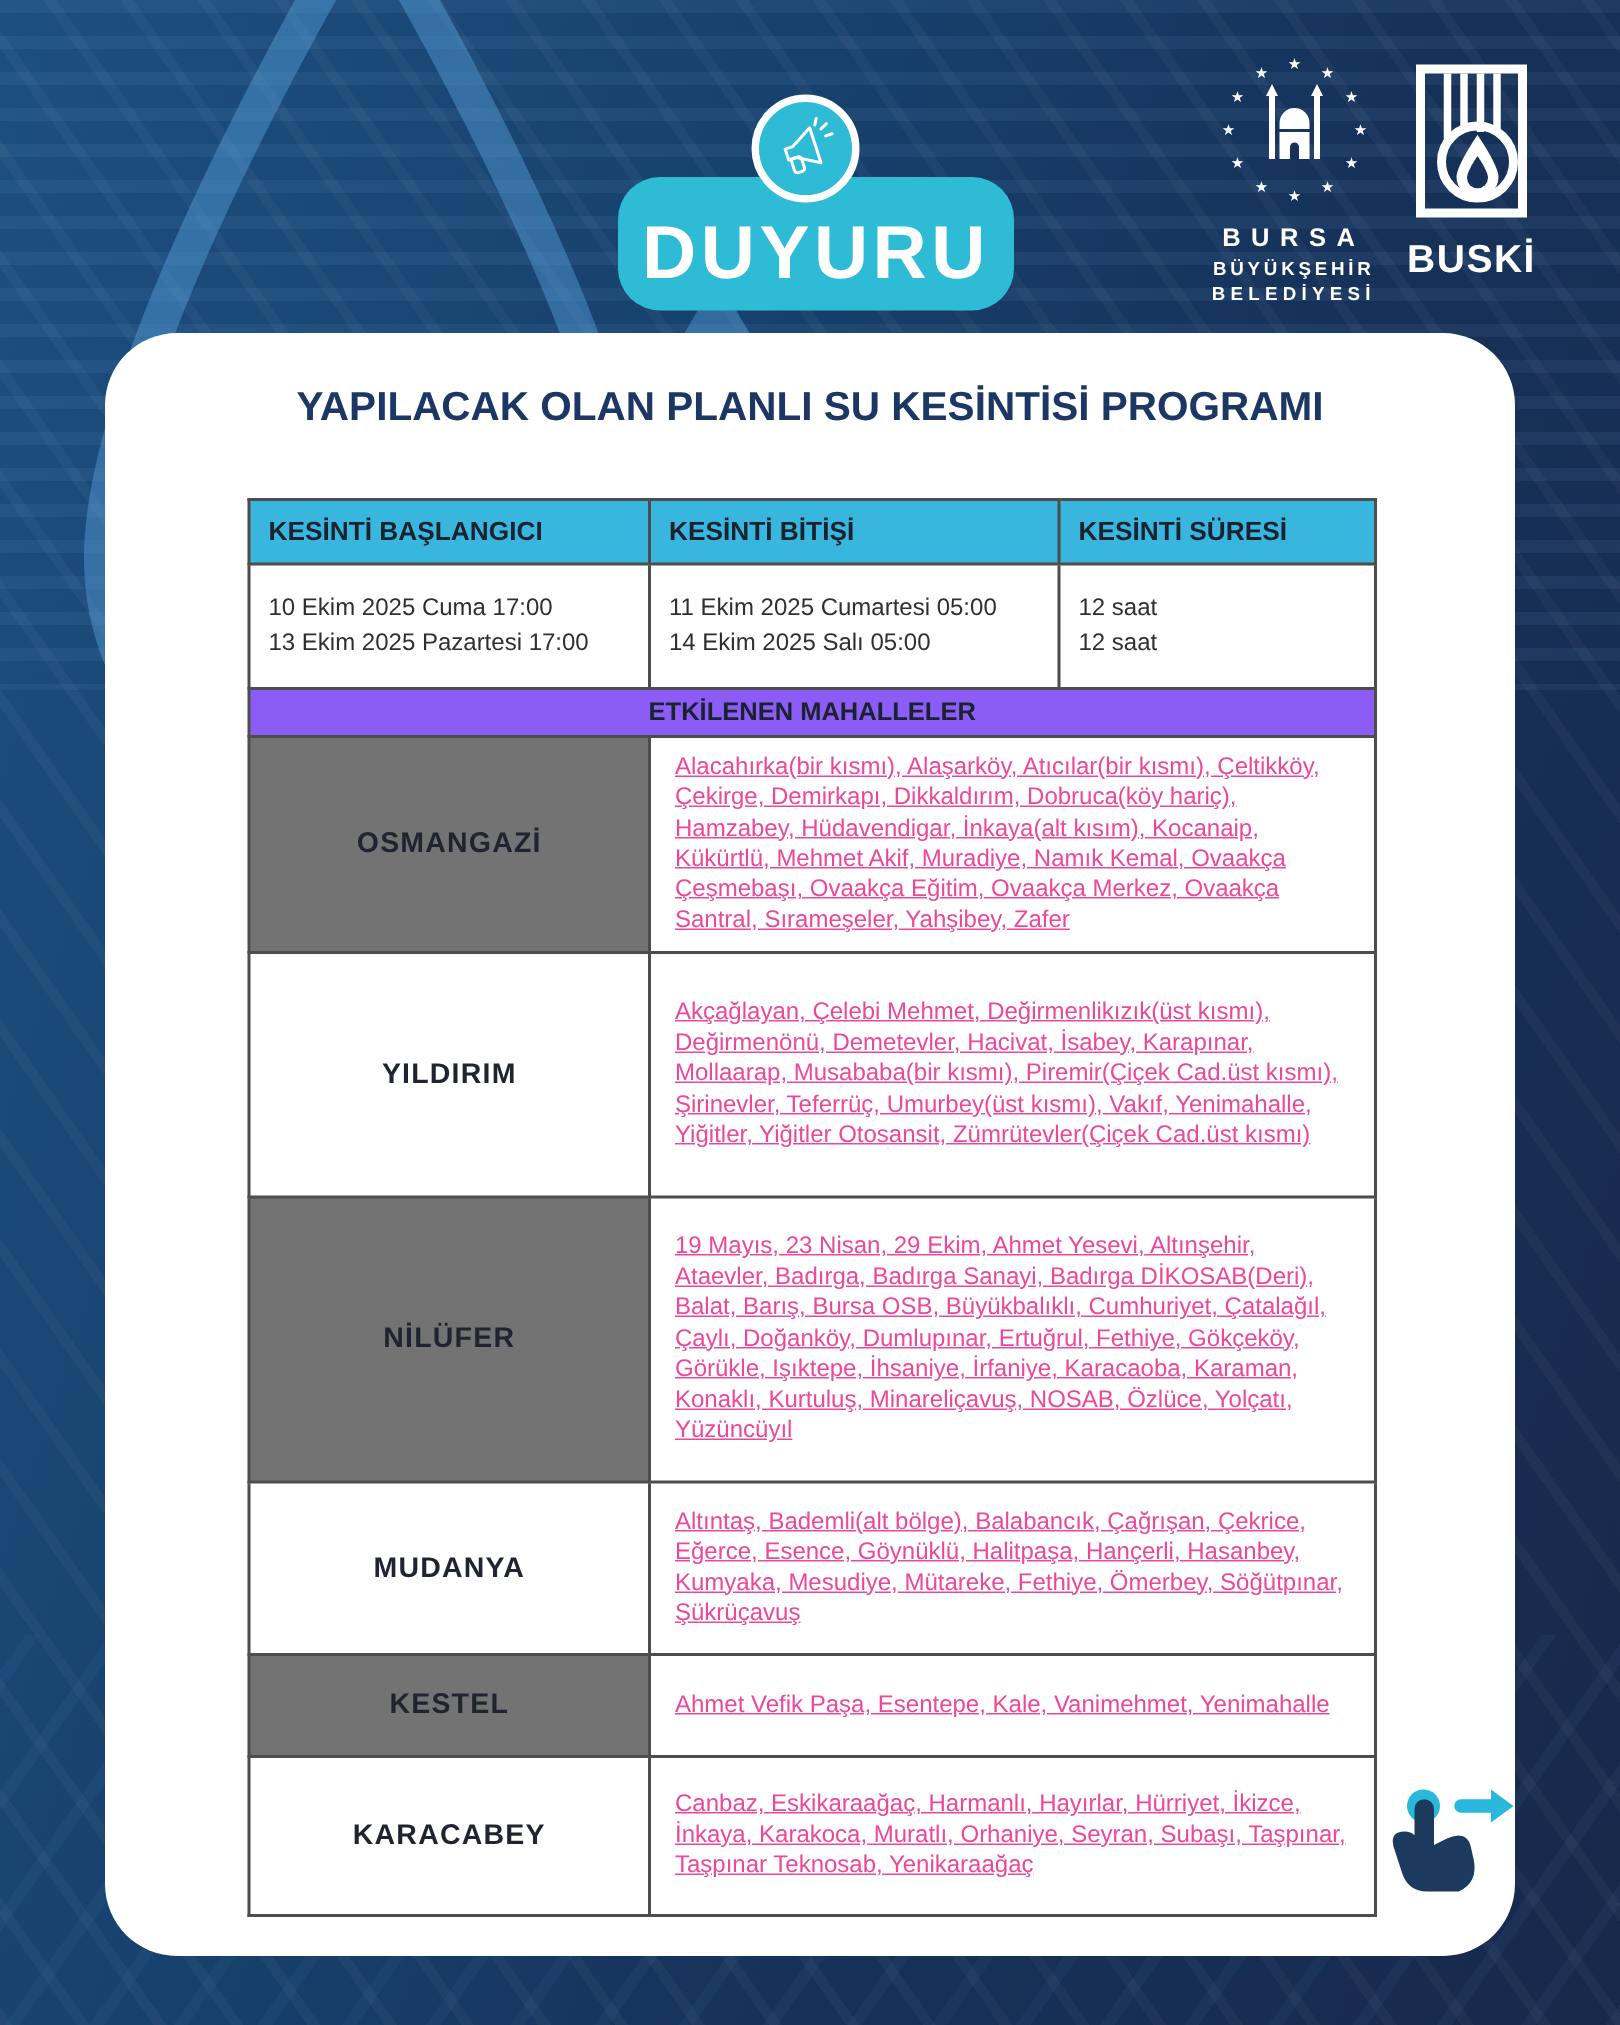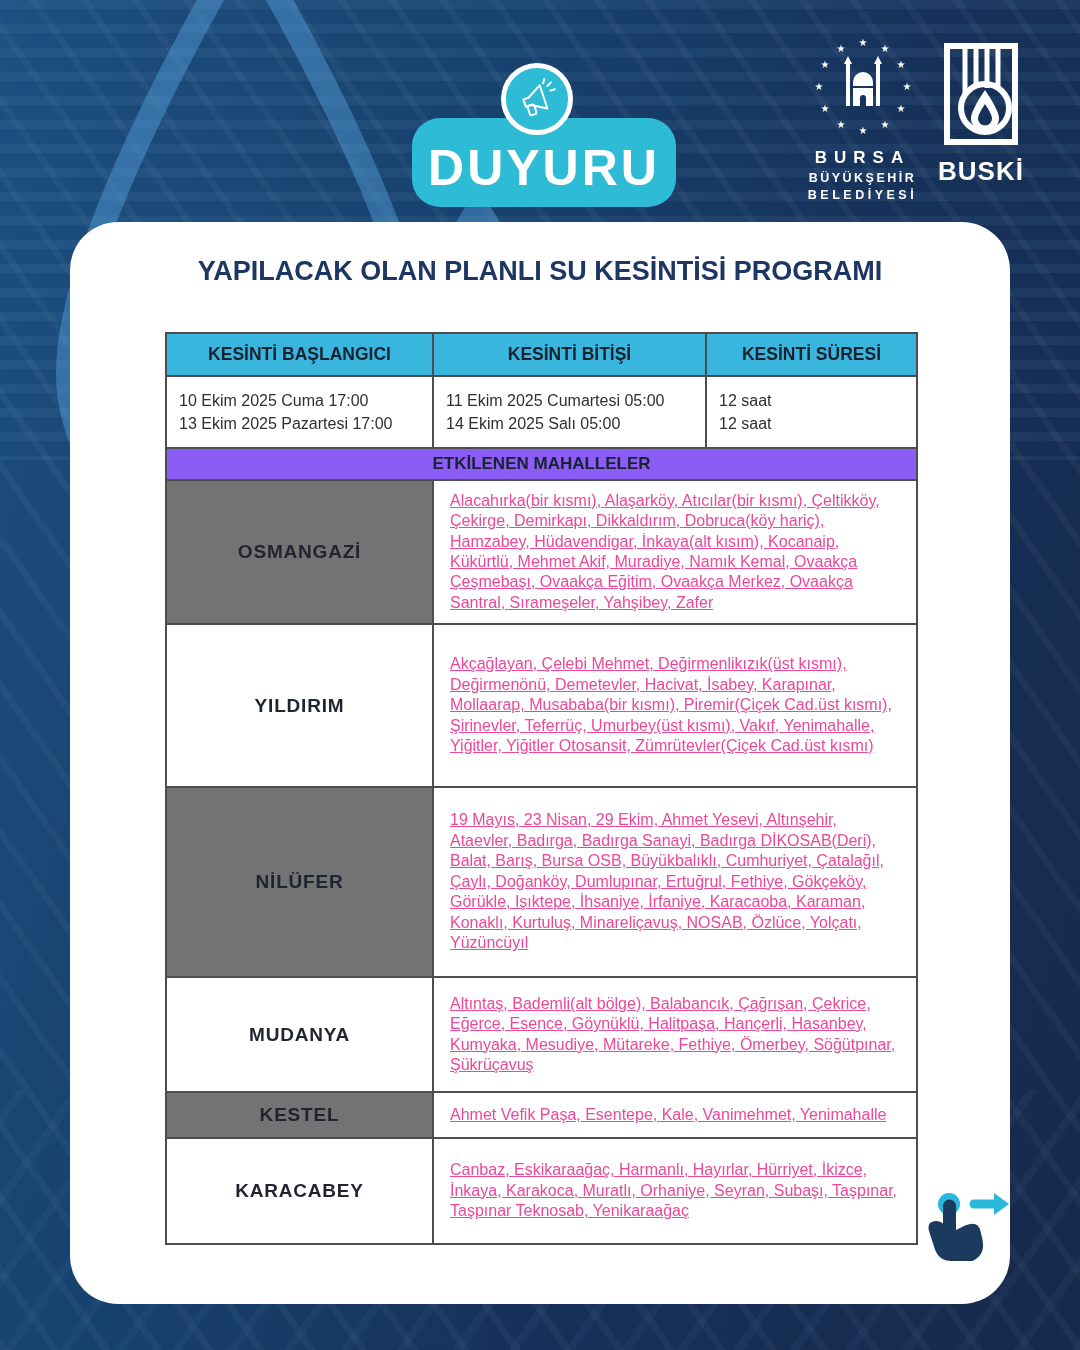--- a/index.html
+++ b/index.html
@@ -32,32 +32,32 @@
 
   
   .card{position:absolute;left:70px;top:222px;width:940px;height:1082px;background:#ffffff;
     border-radius:48px;z-index:2;}
   .title{margin:32px 40px 0 40px;text-align:center;color:#1d3764;font-size:27px;font-weight:800;
     line-height:1.32;}
 
   table.outage{position:absolute;left:95px;top:110px;width:751px;border-collapse:collapse;
     table-layout:fixed;}
   table.outage td,table.outage th{border:2px solid #4d4d4d;box-sizing:border-box;}
-  tr.thead th{background:#39b6dd;color:#1a2230;font-size:17.5px;font-weight:800;text-align:center;
+  tr.thead th{background:#39b6dd;color:#1a2230;font-size:17.5px;font-weight:800;text-align:left;
     padding:9px 12px;height:43px;}
-  tr.dates td{height:72px;vertical-align:middle;padding:4px 12px;}
+  tr.dates td{height:72px;vertical-align:middle;padding:15px 12px;}
   tr.dates .dline{font-size:16px;color:#2f2f2f;margin:5px 0;}
   tr.banner td{background:#8b5cf6;color:#1a2230;font-size:17px;font-weight:800;text-align:center;
     padding:5px;height:31px;}
   td.district{text-align:center;vertical-align:middle;color:#1f2430;font-size:19px;font-weight:800;
     letter-spacing:0.8px;}
   td.hoods{vertical-align:middle;padding:8px 16px;font-size:16px;color:#ec4899;line-height:1.28;text-decoration:underline;}
   tr.alt td.district{background:#737373;}
   .r-osmangazi{height:144px;} .r-yildirim{height:163px;} .r-nilufer{height:190px;}
-  .r-mudanya{height:115px;} .r-kestel{height:46px;margin-left:24px;} .r-karacabey{height:106px;}
+  .r-mudanya{height:115px;} .r-kestel{height:68px;margin-left:24px;} .r-karacabey{height:106px;}
 
   .swipe{position:absolute;left:912px;top:1182px;z-index:5;}
 </style>
 </head>
 <body>
 
 <div class="stage">
 
   <div class="bg-stripes-h"></div>
   <div class="bg-stripes-d"></div>

